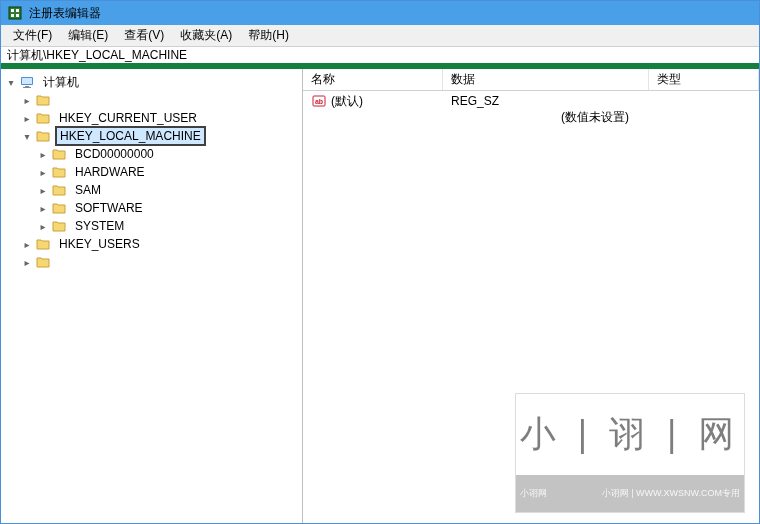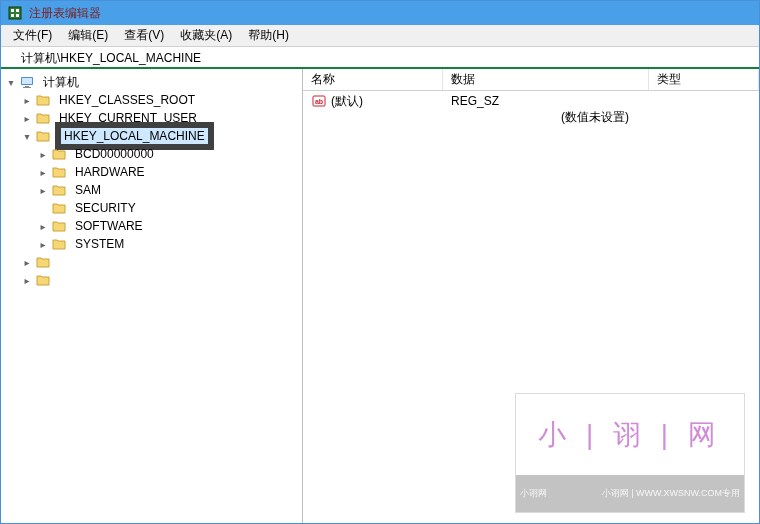--- a/index.html
+++ b/index.html
@@ -1,47 +1,47 @@
 <!DOCTYPE html>
 <html><head>
 <meta charset="utf-8">
 <style>
   * { box-sizing: border-box; margin: 0; padding: 0; font-family: "Microsoft YaHei", "Segoe UI", sans-serif; }
   html, body { width: 760px; height: 524px; overflow: hidden; background: #fff; }
   .window { width: 100%; height: 100%; display: flex; flex-direction: column; border: 1px solid #4a90d9; }
-  .titlebar { background: #49a0e8; color: #7f1d1d; height: 24px; display: flex; align-items: center; padding: 0 6px; font-size: 12px; }
+  .titlebar { background: #49a0e8; color: #000000; height: 24px; display: flex; align-items: center; padding: 0 6px; font-size: 12px; }
   .titlebar .ticon { width: 16px; height: 16px; margin-right: 6px; display:flex;align-items:center;justify-content:center;}
   .menubar { background: #f0f0f0; height: 22px; display: flex; align-items: center; padding: 8px 4px; font-size: 12px; border-bottom: 1px solid #d0d0d0;}
   .menubar .menu-item { padding: 2px 8px; cursor: default; }
-  .addressbar { height: 22px; border-bottom: 2px solid #15803d; display:flex; align-items:flex-end; padding:0 20px; font-size:12px; background:#fff;}
+  .addressbar { height: 22px; border-bottom: 6px solid #15803d; display:flex; align-items:flex-start; padding:0 6px; font-size:12px; background:#fff;}
   .content { flex:1; display:flex; min-height:0; }
   .tree-pane { width: 302px; border-right:1px solid #bfbfbf; overflow:auto; font-size:12px; padding:4px 0 4px 2px;}
   .list-pane { flex:1; overflow:auto; font-size:12px; }
   .tree ul { list-style:none; padding-left:16px; }
   .tree > ul { padding-left:2px; }
   .tree li { white-space:nowrap; }
   .node { display:flex; align-items:center; height:18px; padding-right:8px;}
   .expander { width:12px; height:12px; display:flex;align-items:center;justify-content:center; margin-right:2px; color:#666; font-size:10px; cursor:default;}
   .expander.none { visibility:hidden; }
   .node-icon { width:16px; height:16px; margin-right:4px; display:flex;align-items:center;justify-content:center;}
   .node-label { padding:1px 3px; border:1px solid transparent;}
-  .node-label.selected { background:#cde8ff; border:6px solid #404040; }
+  .node-label.selected { background:#cde8ff; border:2px solid #404040; }
   .list-header { display:flex; border-bottom:1px solid #d0d0d0; background:#fff; height:22px; align-items:center;}
   .list-header .col { padding:0 8px; font-size:12px; border-right:1px solid #e4e4e4; height:100%; display:flex; align-items:center;}
   .col.name { width:140px; }
   .col.type { width:110px; }
   .col.data { flex:1; }
   .list-body .row { display:flex; align-items:center; height:20px; }
   .list-body .cell { padding:8px 8px; overflow:hidden; text-overflow:ellipsis; white-space:nowrap;}
   .cell.name { width:140px; display:flex; align-items:center;}
   .cell.type { width:110px; }
   .cell.data { flex:1;margin-top:32px; }
   .val-icon { width:16px;height:16px;margin-right:4px; display:flex;align-items:center;justify-content:center;}
   .watermark { position:absolute; right:14px; bottom:10px; width:230px; height:120px; border:1px solid #bbb; pointer-events:none; opacity:.5; display:flex; flex-direction:column; justify-content:flex-end;}
-  .watermark .wm-text { text-align:center; font-size:28px; color:#a21caf; letter-spacing:6px; flex:1; display:flex;align-items:center;justify-content:center;}
+  .watermark .wm-text { text-align:center; font-size:36px; color:#000000; letter-spacing:6px; flex:1; display:flex;align-items:center;justify-content:center;}
   .watermark .wm-sub { text-align:center; font-size:10px; color:#bbb; letter-spacing:3px; margin-bottom:6px;}
   .watermark .wm-bar { background:#888; color:#eee; font-size:9px; padding:12px 4px; display:flex; justify-content:space-between;}
   .content-wrap { position:relative; flex:1; display:flex; min-height:0;}
 </style>
 </head>
 <body>
 
 <div class="window">
   <div class="titlebar">
     <span class="ticon">
@@ -88,21 +88,20 @@
             </div>
             <ul>
               <li>
                     <div class="node">
                 <span class="expander">▸</span>
                 <span class="node-icon">
                         <svg width="14" height="12" viewBox="0 0 14 12">
                           <path d="M1 2h4l1 1h7v8H1z" fill="#f7d774" stroke="#caa23a"></path>
                         </svg>
                       </span>
-                <span class="node-label">HKEY_CLASSES_ROOT</span>
               </div>
                   </li>
               <li>
                     <div class="node">
                 <span class="expander">▸</span>
                 <span class="node-icon">
                         <svg width="14" height="12" viewBox="0 0 14 12">
                           <path d="M1 2h4l1 1h7v8H1z" fill="#f7d774" stroke="#caa23a"></path>
                         </svg>
                       </span>
@@ -148,31 +147,20 @@
                     <span class="node-icon">
                             <svg width="14" height="12" viewBox="0 0 14 12">
                               <path d="M1 2h4l1 1h7v8H1z" fill="#f7d774" stroke="#caa23a"></path>
                             </svg>
                           </span>
                     <span class="node-label">SAM</span>
                   </div>
                       </li>
                   <li>
                         <div class="node">
-                    <span class="expander none">▸</span>
-                    <span class="node-icon">
-                            <svg width="14" height="12" viewBox="0 0 14 12">
-                              <path d="M1 2h4l1 1h7v8H1z" fill="#f7d774" stroke="#caa23a"></path>
-                            </svg>
-                          </span>
-                    <span class="node-label">SECURITY</span>
-                  </div>
-                      </li>
-                  <li>
-                        <div class="node">
                     <span class="expander">▸</span>
                     <span class="node-icon">
                             <svg width="14" height="12" viewBox="0 0 14 12">
                               <path d="M1 2h4l1 1h7v8H1z" fill="#f7d774" stroke="#caa23a"></path>
                             </svg>
                           </span>
                     <span class="node-label">SOFTWARE</span>
                   </div>
                       </li>
                   <li>
@@ -189,20 +177,21 @@
                 </ul>
               </li>
               <li>
                     <div class="node">
                 <span class="expander">▸</span>
                 <span class="node-icon">
                         <svg width="14" height="12" viewBox="0 0 14 12">
                           <path d="M1 2h4l1 1h7v8H1z" fill="#f7d774" stroke="#caa23a"></path>
                         </svg>
                       </span>
+                <span class="node-label">HKEY_USERS</span>
               </div>
                   </li>
               <li>
                     <div class="node">
                 <span class="expander">▸</span>
                 <span class="node-icon">
                         <svg width="14" height="12" viewBox="0 0 14 12">
                           <path d="M1 2h4l1 1h7v8H1z" fill="#f7d774" stroke="#caa23a"></path>
                         </svg>
                       </span>

